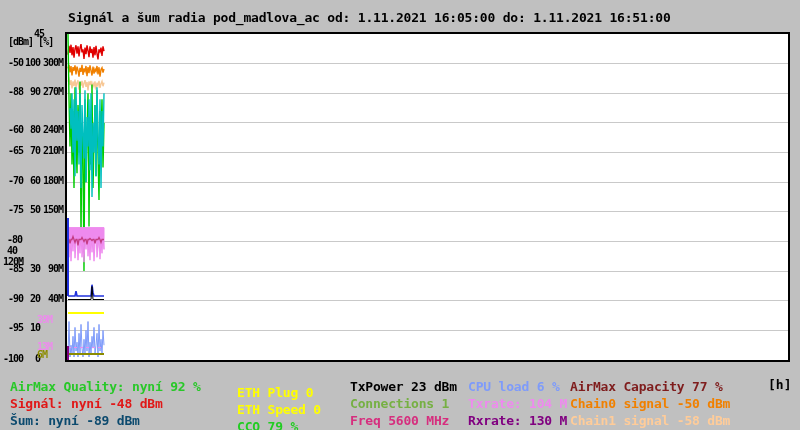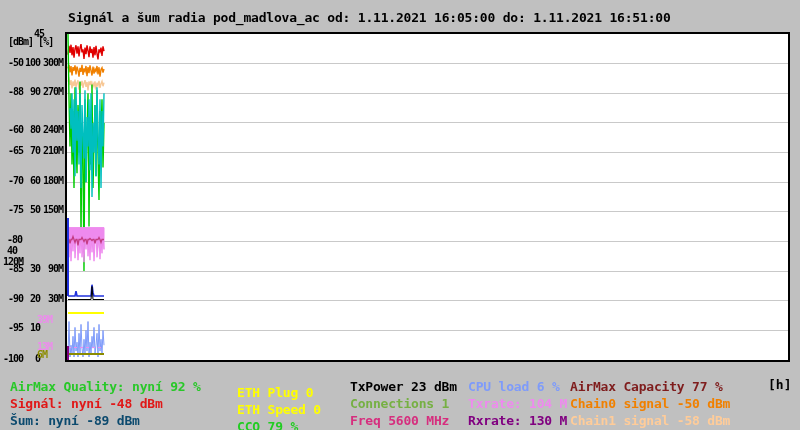--- a/index.html
+++ b/index.html
@@ -82,21 +82,21 @@
   </div>
 <div id="axis-rows">
     <div class="axis-row" style="top: 57px;"><span class="axis-cell dbm">-50</span><span class="axis-cell pct">100</span><span class="axis-cell m">300M</span></div>
     <div class="axis-row" style="top: 86px;"><span class="axis-cell dbm">-88</span><span class="axis-cell pct">90</span><span class="axis-cell m">270M</span></div>
     <div class="axis-row" style="top: 116px; margin-top: 8px;"><span class="axis-cell dbm">-60</span><span class="axis-cell pct">80</span><span class="axis-cell m">240M</span></div>
     <div class="axis-row" style="top: 145px;"><span class="axis-cell dbm">-65</span><span class="axis-cell pct">70</span><span class="axis-cell m">210M</span></div>
     <div class="axis-row" style="top: 175px;"><span class="axis-cell dbm">-70</span><span class="axis-cell pct">60</span><span class="axis-cell m">180M</span></div>
     <div class="axis-row" style="top: 204px;"><span class="axis-cell dbm">-75</span><span class="axis-cell pct">50</span><span class="axis-cell m">150M</span></div>
     <div class="axis-row" style="top: 234px; flex-direction: column;"><span class="axis-cell dbm">-80</span><span class="axis-cell pct">40</span><span class="axis-cell m">120M</span></div>
     <div class="axis-row" style="top: 263px;"><span class="axis-cell dbm">-85</span><span class="axis-cell pct">30</span><span class="axis-cell m">90M</span></div>
-    <div class="axis-row" style="top: 293px;"><span class="axis-cell dbm">-90</span><span class="axis-cell pct">20</span><span class="axis-cell m">30M</span></div>
+    <div class="axis-row" style="top: 293px;"><span class="axis-cell dbm">-90</span><span class="axis-cell pct">20</span><span class="axis-cell m">40M</span></div>
     <div class="axis-row" style="top: 322px;"><span class="axis-cell dbm">-95</span><span class="axis-cell pct">10</span><span class="axis-cell m"></span></div>
     <div class="axis-row" style="top: 353px;"><span class="axis-cell dbm">-100</span><span class="axis-cell pct">0</span><span class="axis-cell m"></span></div>
   </div>
 <div id="marker-labels">
     <div class="marker-label" style="top: 314px; color: rgb(238, 138, 238);">39M</div>
     <div class="marker-label" style="top: 341px; color: rgb(238, 138, 238);">13M</div>
     <div class="marker-label" style="top: 349px; color: rgb(139, 139, 0);">6M</div>
   </div>
 
 <div id="legend">

